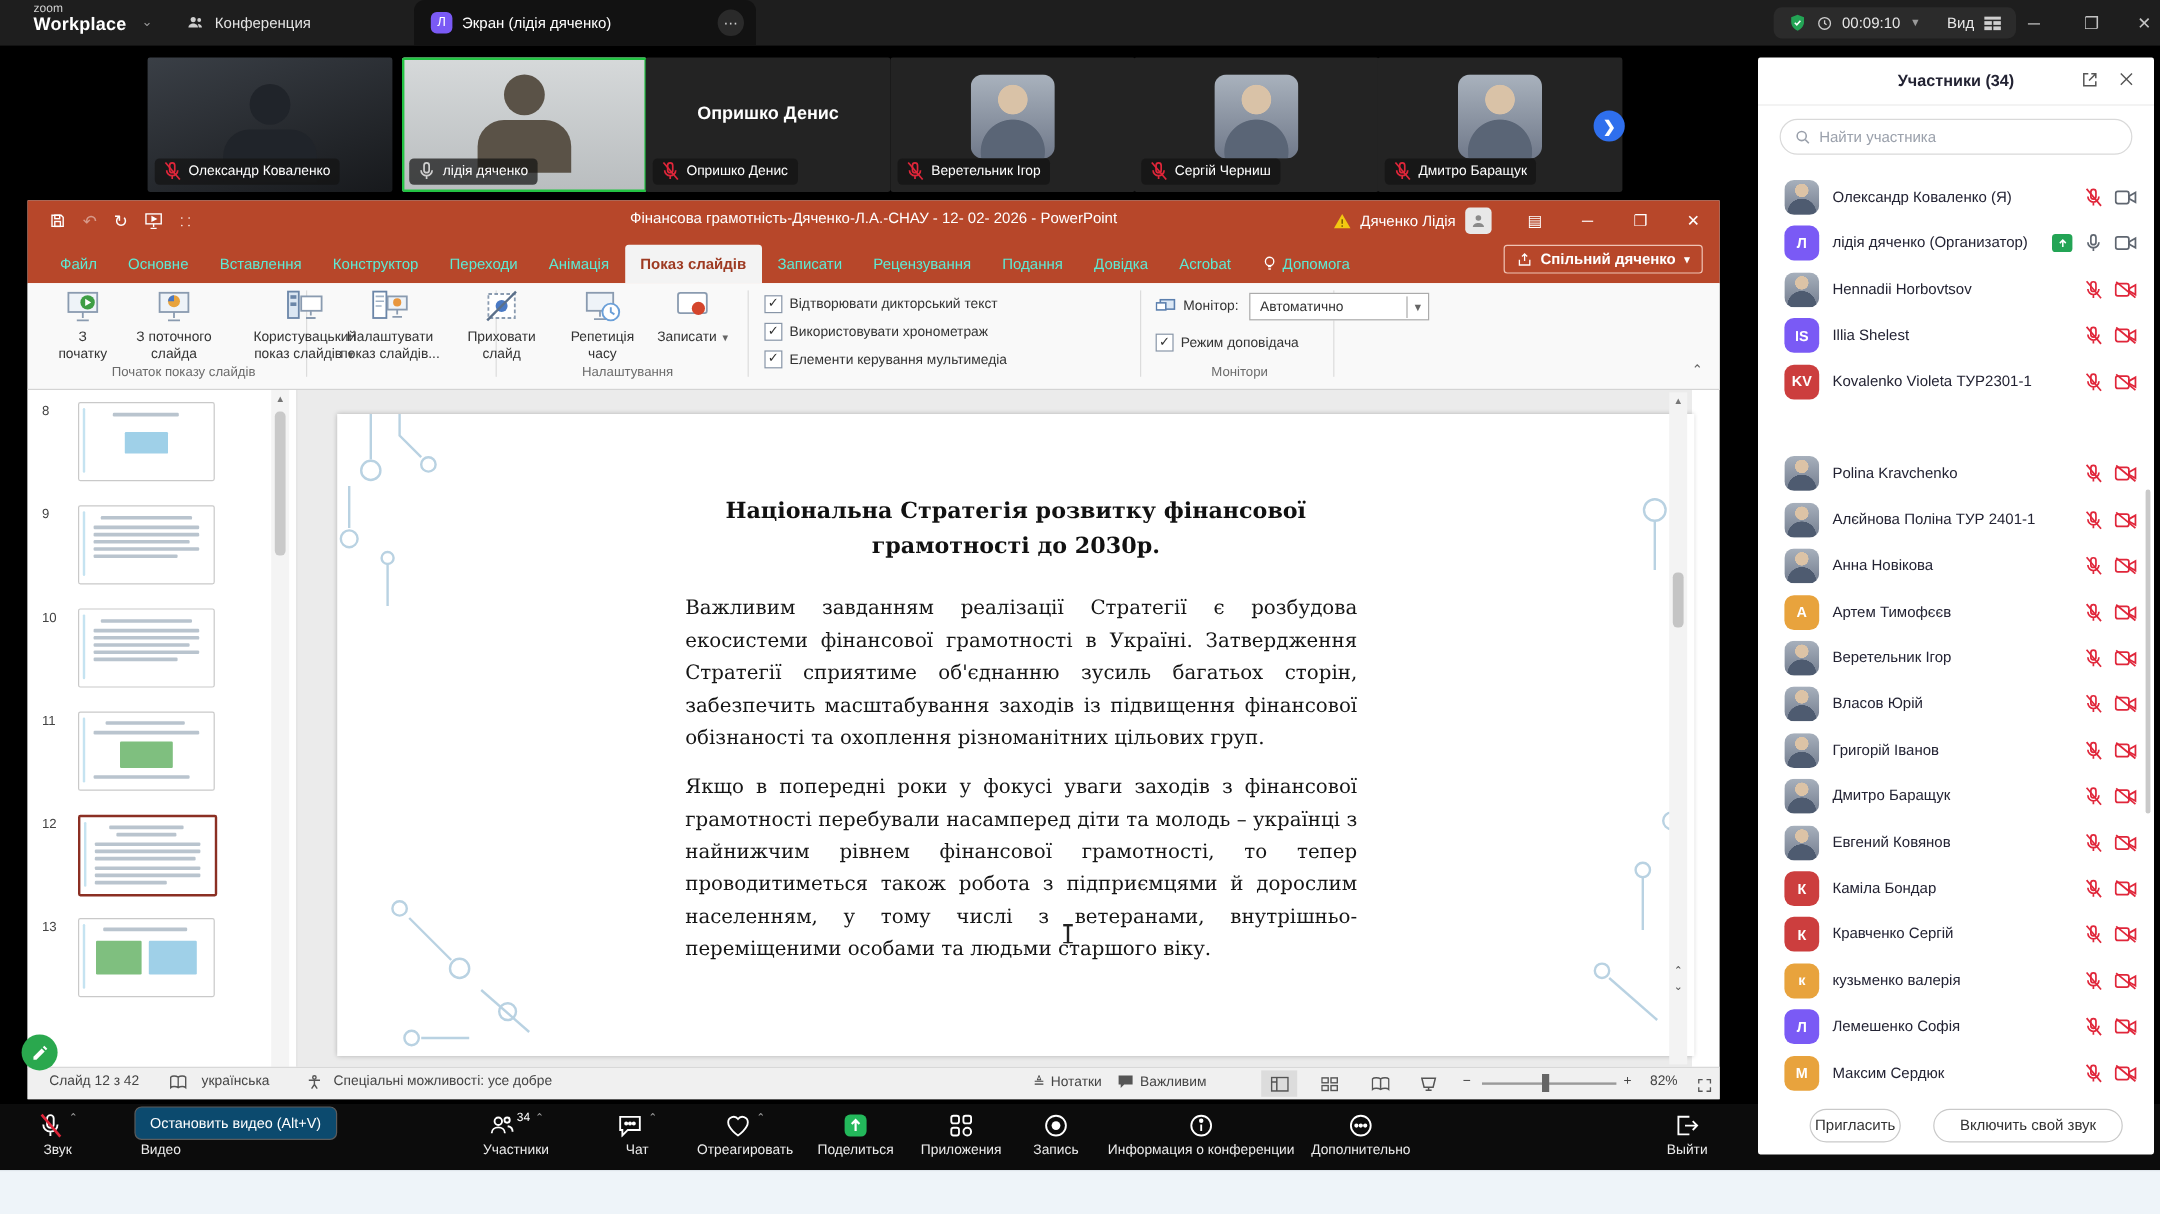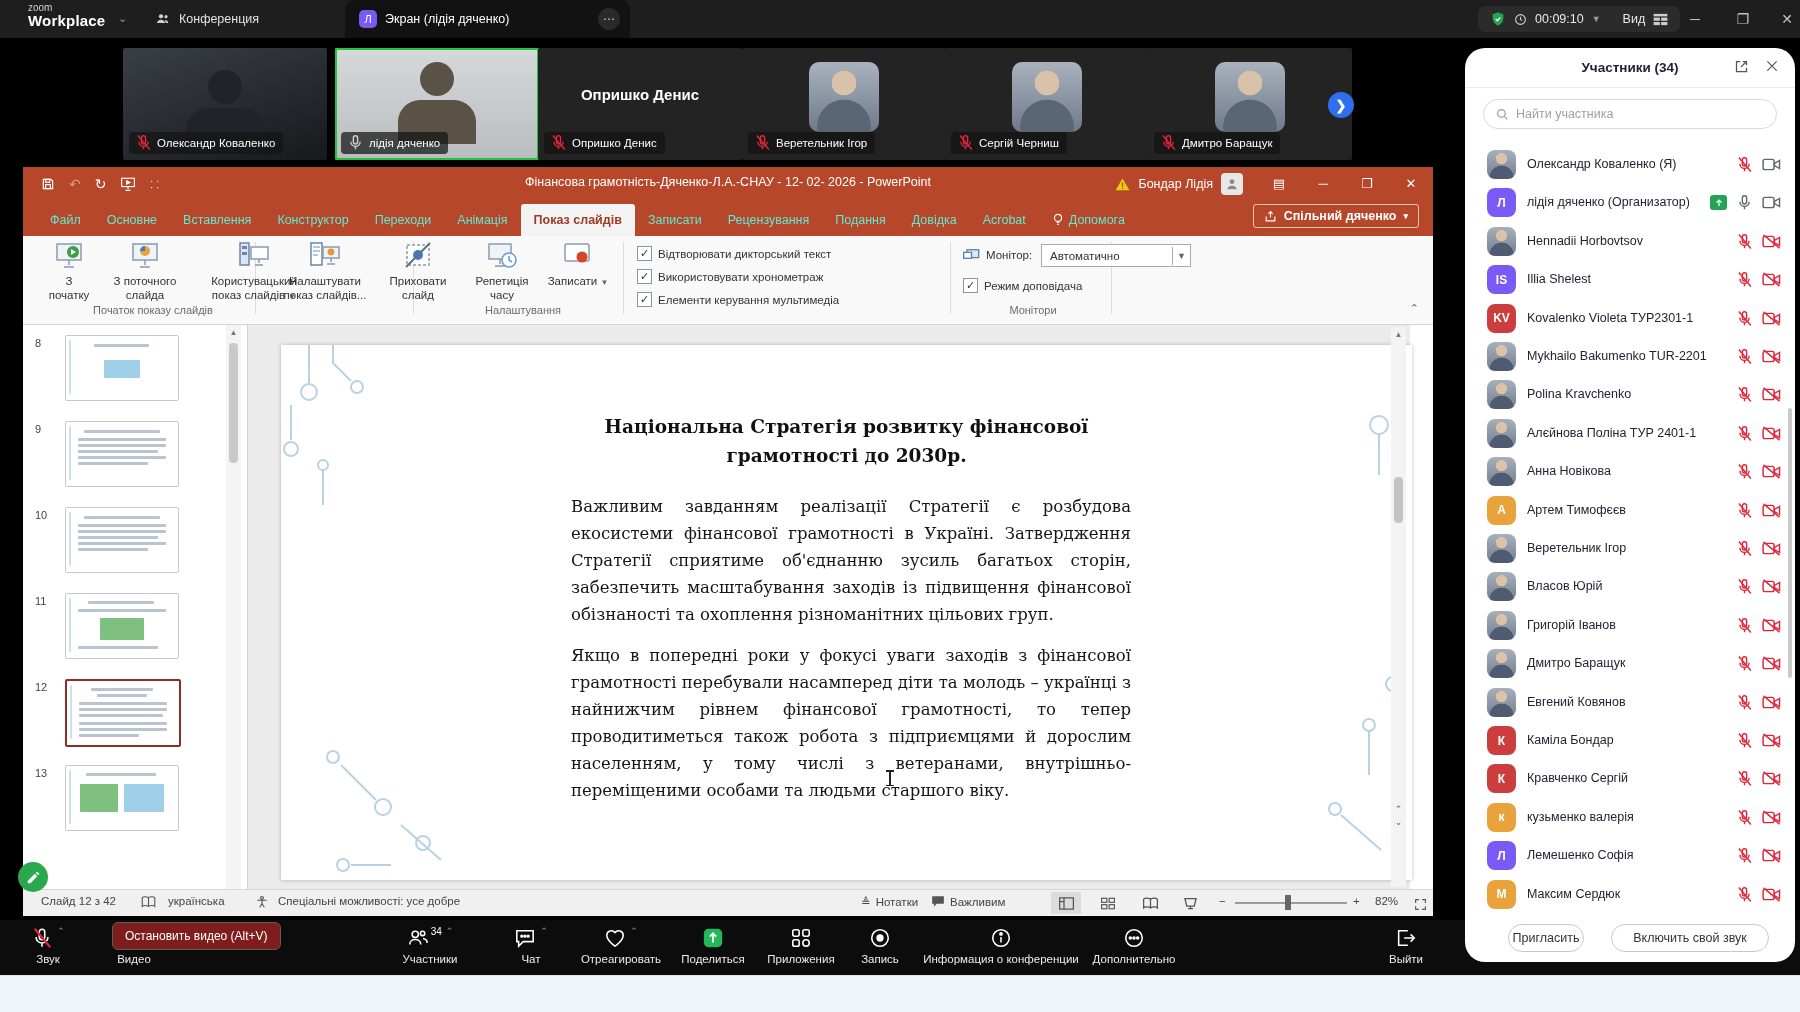--- a/index.html
+++ b/index.html
@@ -110,25 +110,25 @@
   .pencil{left:18px;top:862px;width:30px;height:30px;border-radius:50%;background:#2aa84e;z-index:30;
           display:flex;align-items:center;justify-content:center;}
 
   
   .ztb{left:0;top:920px;width:1800px;height:55px;background:#0c0c0c;}
   .tbi{position:absolute;top:5px;text-align:center;color:#ececec;font-size:11.5px;}
   .tbi .ic{height:26px;display:flex;align-items:center;justify-content:center;gap:2px;}
   .tbi .lb{margin-top:2px;white-space:nowrap;}
   .tbadge{font-size:10px;color:#fff;position:relative;top:-7px;}
   .tchev{color:#9a9a9a;font-size:9px;position:relative;top:-7px;margin-left:2px;}
-  .tooltip{left:112px;top:922px;height:26px;background:#7f1d1d;border:1px solid #5c5c5c;border-radius:6px;
+  .tooltip{left:112px;top:922px;height:26px;background:#0c4a6e;border:1px solid #5c5c5c;border-radius:6px;
            color:#fff;font-size:12px;display:flex;align-items:center;padding:0 12px;z-index:20;white-space:nowrap;}
 
   
-  .panel{left:1465px;top:48px;width:330px;height:914px;background:#fff;border-radius:20px;z-index:15;}
+  .panel{left:1465px;top:48px;width:330px;height:914px;background:#fff;border-radius:2px;z-index:15;}
   .phead{position:absolute;left:0;top:0;width:100%;height:40px;border-bottom:1px solid #ececec;box-sizing:border-box;}
   .phead .t{position:absolute;left:0;right:0;top:12px;text-align:center;font-size:13.5px;font-weight:bold;color:#232333;}
   .pico{position:absolute;top:11px;color:#555;}
   .psearch{position:absolute;left:18px;top:51px;width:294px;height:30px;border:1px solid #d9d9d9;border-radius:16px;
            box-sizing:border-box;display:flex;align-items:center;gap:7px;padding:0 12px;color:#9aa0ab;font-size:12.5px;}
   .plist{position:absolute;left:0;top:98px;width:330px;height:770px;overflow:hidden;}
   .prow{position:absolute;left:0;width:330px;height:38px;}
   .pav{position:absolute;left:22px;top:4px;width:29px;height:29px;border-radius:8px;color:#fff;font-size:12px;font-weight:bold;
        display:flex;align-items:center;justify-content:center;}
   .pav.photo{background:radial-gradient(circle at 50% 30%,#dcc3a6 0 22%,transparent 23%),
@@ -297,21 +297,21 @@
         </svg>
       <span style="font-size:10px;">⸬</span>
     </div>
     <div class="pdoc">Фінансова грамотність-Дяченко-Л.А.-СНАУ - 12- 02- 2026  -  PowerPoint</div>
     <div class="pacct">
       <svg width="15" height="14" viewBox="0 0 24 22">
           <path d="M12 2L23 21H1z" fill="#f2c811"></path>
           <rect x="11" y="9" width="2" height="6" fill="#7a5b00"></rect>
           <rect x="11" y="17" width="2" height="2" fill="#7a5b00"></rect>
         </svg>
-      <span>Бондар Лідія</span>
+      <span>Дяченко Лідія</span>
       <span style="width:22px;height:22px;background:#e8e8e8;border-radius:4px;display:flex;align-items:center;justify-content:center;">
         <svg width="14" height="14" viewBox="0 0 24 24" fill="#8a8a8a">
             <circle cx="12" cy="8" r="4"></circle>
             <path d="M4 21c0-4 4-6 8-6s8 2 8 6z"></path>
           </svg>
       </span>
     </div>
     <div class="pwin" style="right:132px;">▤</div>
     <div class="pwin" style="right:88px;">─</div>
     <div class="pwin" style="right:44px;">❐</div>
@@ -925,40 +925,20 @@
           </span>
           <span class="red">
             <svg width="19" height="15" viewBox="0 0 26 20" fill="none" stroke="#e0263a" stroke-width="2">
               <rect x="1.5" y="3" width="15" height="14" rx="2.5"></rect>
               <path d="M17 8.5l7-4v11l-7-4z"></path>
               <path d="M2 1l22 18"></path>
             </svg>
           </span>
         </div>
       </div>
-      <div class="prow" style="top:192px;">
-        <div class="pav photo"></div>
-        <div class="pname">Mykhailo Bakumenko TUR-2201</div>
-        <div class="picons">
-          <span class="red">
-            <svg width="17" height="17" viewBox="0 0 24 24" fill="none" stroke="#e0263a" stroke-width="2">
-              <rect x="9" y="2.5" width="6" height="11.5" rx="3"></rect>
-              <path d="M5.5 11a6.5 6.5 0 0 0 13 0M12 17.5v4"></path>
-              <path d="M4 2l17 20"></path>
-            </svg>
-          </span>
-          <span class="red">
-            <svg width="19" height="15" viewBox="0 0 26 20" fill="none" stroke="#e0263a" stroke-width="2">
-              <rect x="1.5" y="3" width="15" height="14" rx="2.5"></rect>
-              <path d="M17 8.5l7-4v11l-7-4z"></path>
-              <path d="M2 1l22 18"></path>
-            </svg>
-          </span>
-        </div>
-      </div>
       <div class="prow" style="top:230.39999999999998px;">
         <div class="pav photo"></div>
         <div class="pname">Polina Kravchenko</div>
         <div class="picons">
           <span class="red">
             <svg width="17" height="17" viewBox="0 0 24 24" fill="none" stroke="#e0263a" stroke-width="2">
               <rect x="9" y="2.5" width="6" height="11.5" rx="3"></rect>
               <path d="M5.5 11a6.5 6.5 0 0 0 13 0M12 17.5v4"></path>
               <path d="M4 2l17 20"></path>
             </svg>

